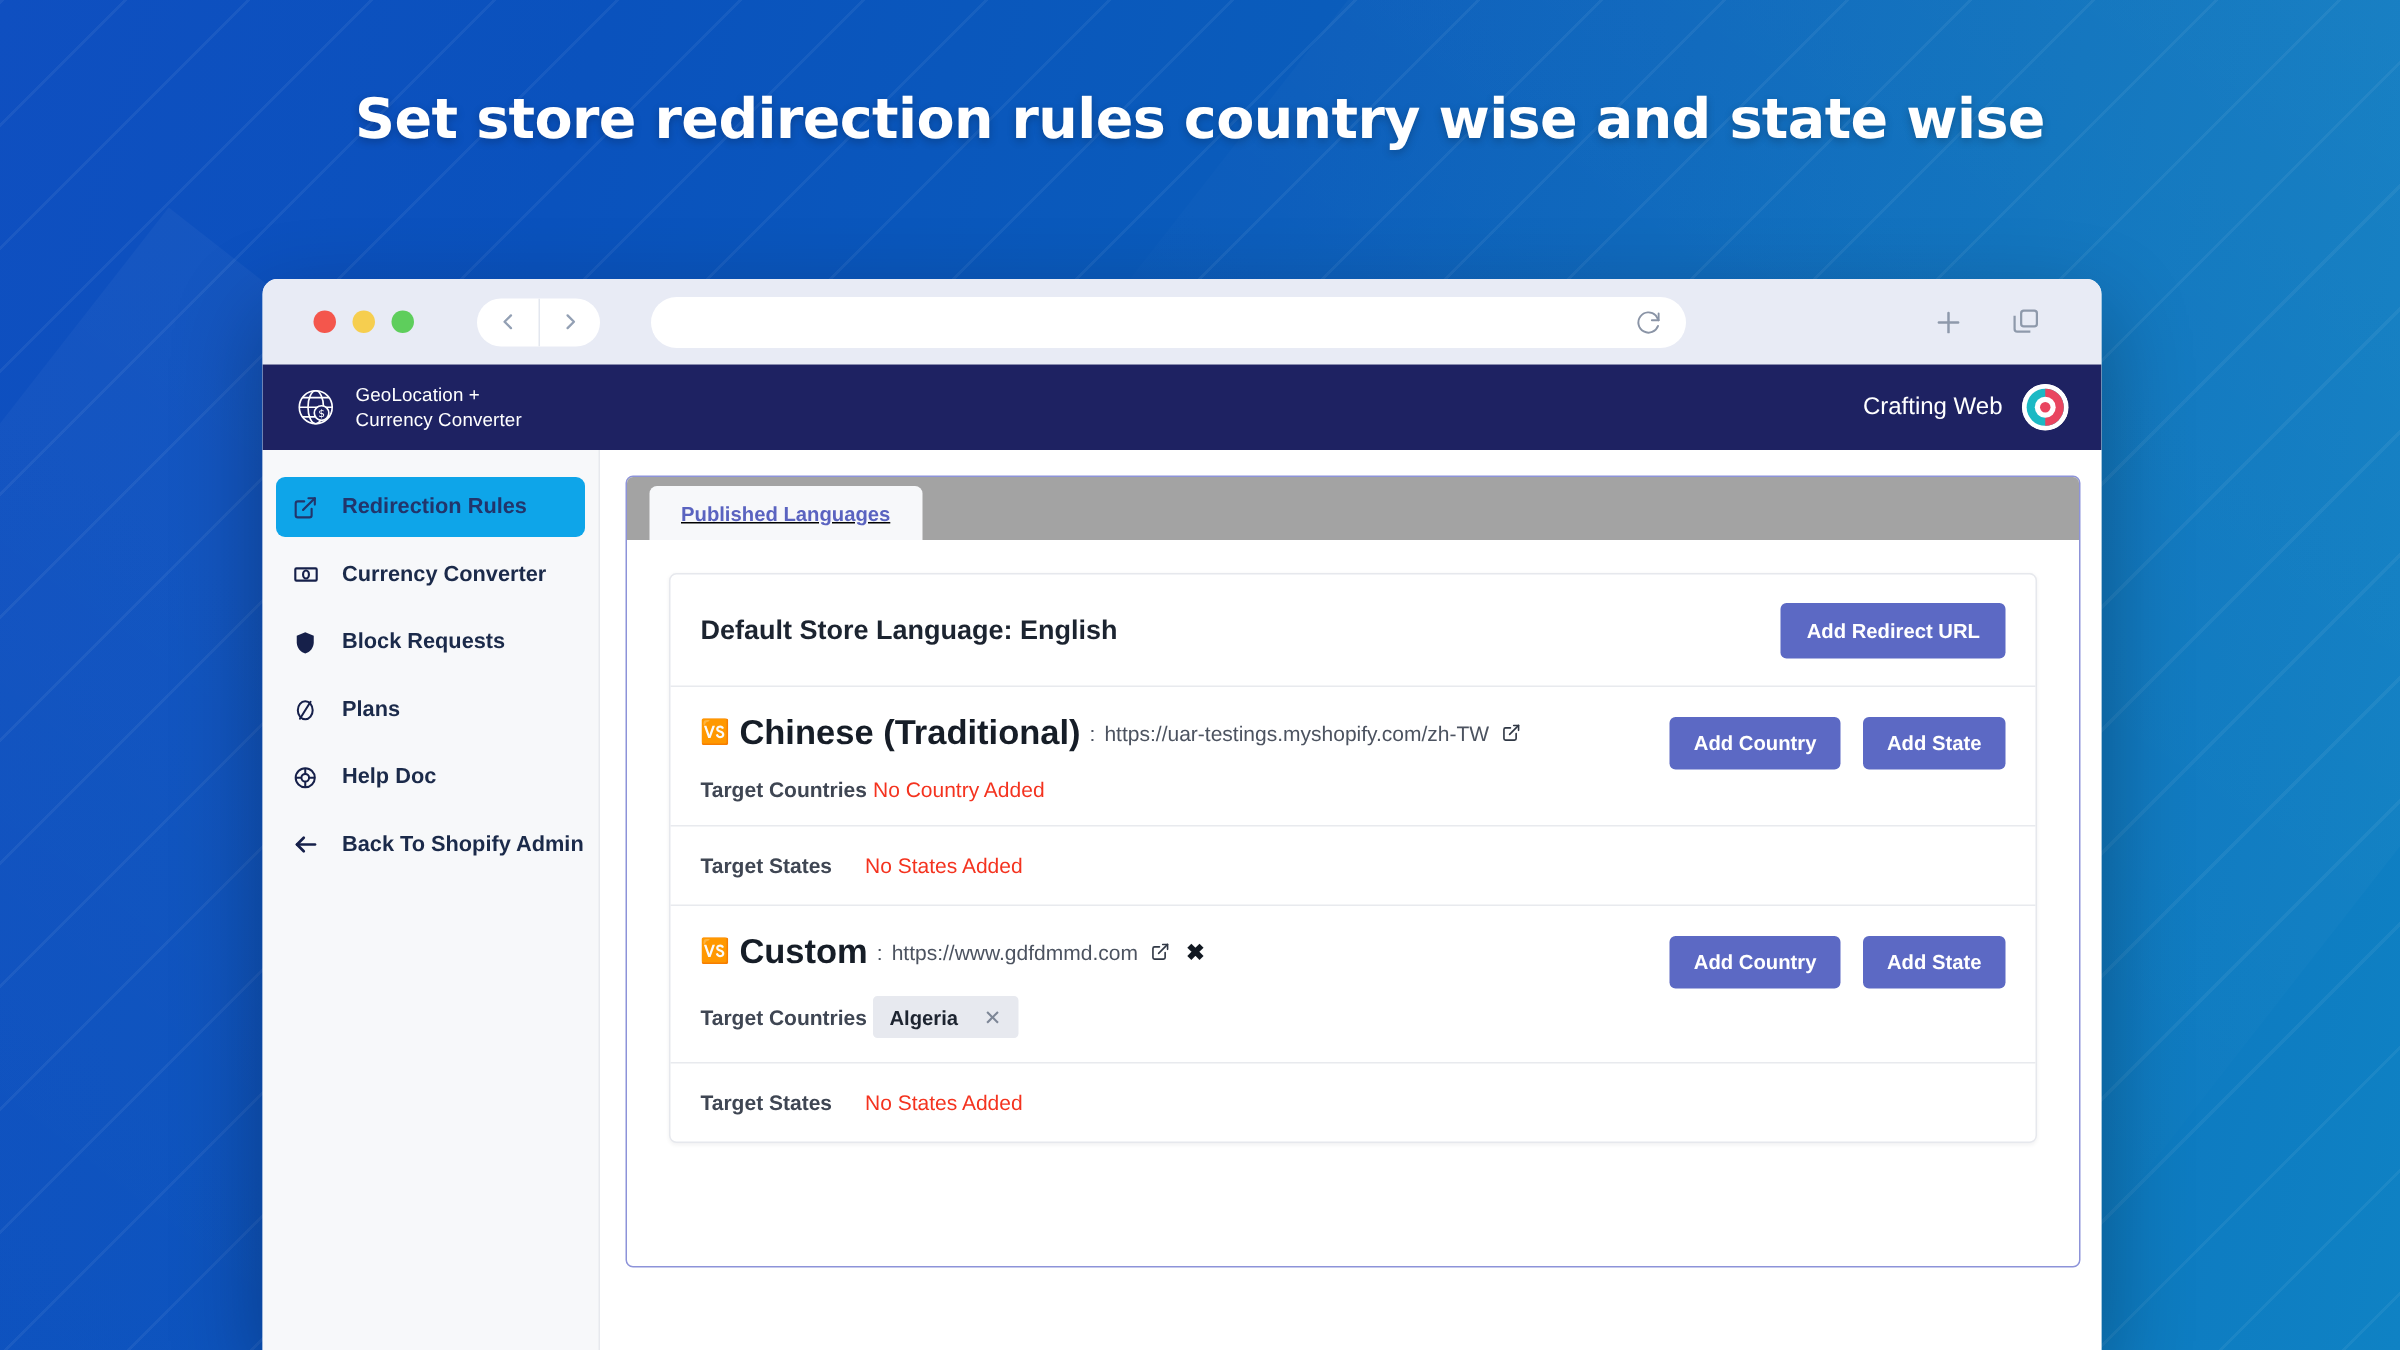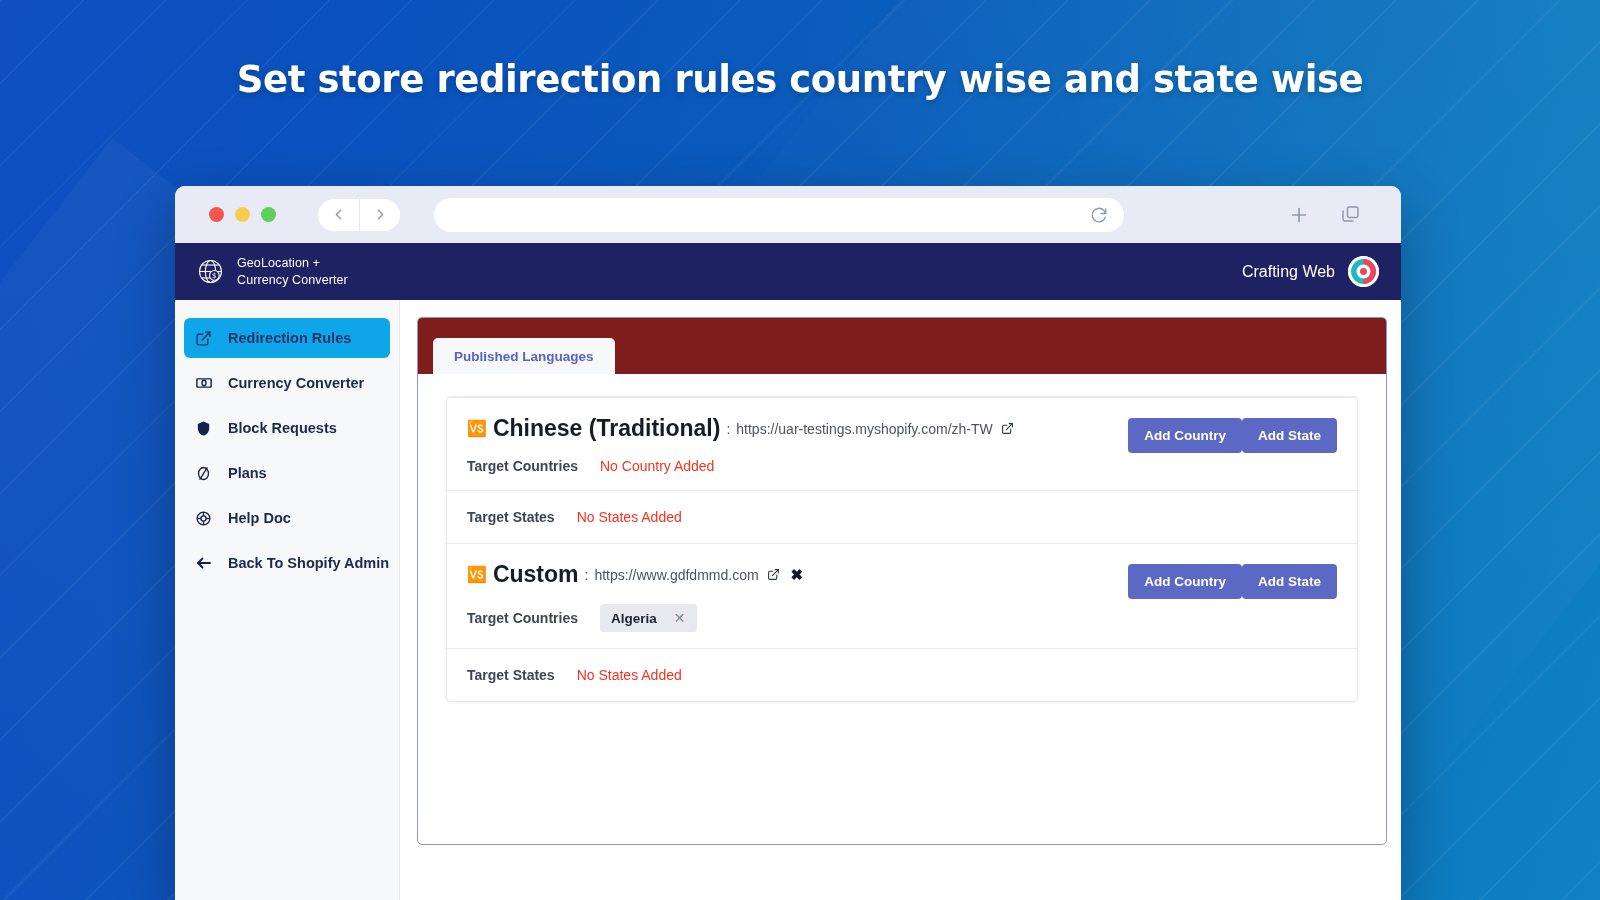--- a/index.html
+++ b/index.html
@@ -117,21 +117,21 @@
   .side-item.active .s-icon{ color:#22356b; }
 
   #main{ flex:1; background:#ffffff; padding:17px 14px 0 17px; }
 
   
   #tab-panel{
     border:1px solid #8d93d9; border-radius:5px; height:528px;
     background:#ffffff; display:flex; flex-direction:column; overflow:hidden;
   }
   #tab-strip{
-    height:56px; background:#7f1d1d; display:flex; align-items:flex-end; padding-left:15px;
+    height:42px; background:#a3a3a3; display:flex; align-items:flex-end; padding-left:15px;text-decoration:underline;
   }
   #tab-published{
     background:#f7f8fa; color:#5a63c0; font-size:13.5px; font-weight:bold;
     padding:11px 21px 10px; border-radius:5px 5px 0 0;
   }
   #panel-inner{ flex:1; padding:22px 28px 0 28px; }
 
   
   #rules-card{
     border:1px solid #e6e8ed; border-radius:5px; background:#fff;
@@ -152,30 +152,30 @@
 
   .lang-block{ padding:17px 20px 16px 20px; display:flex; align-items:flex-start; }
   .lang-left{ flex:1; }
   .lang-title-line{ display:flex; align-items:center; gap:6px; margin-bottom:16px; }
   .flag-glyph{ font-size:16px; line-height:1; }
   .lang-name{ font-size:23px; font-weight:bold; color:#161d27; }
   .lang-url{ font-size:14px; color:#4c5360; }
   .ext-link{ color:#2f3744; display:inline-flex; margin-left:2px; }
   .del-x{ color:#111821; font-size:15px; font-weight:bold; margin-left:5px; }
 
-  .target-line{ display:flex; align-items:center; gap:22px; }
+  .target-line{ display:flex; align-items:center; gap:4px; }
   .target-label{ font-size:14px; font-weight:bold; color:#3f4653; }
   .target-empty{ font-size:14px; color:#f4331f; }
   .country-tag{
     background:#e7e9ef; border-radius:3px; display:inline-flex; align-items:center;
     gap:17px; padding:6px 11px; font-size:13.5px; color:#1d2430; font-weight:bold;
   }
   .tag-x{ color:#7d8696; font-size:14px; font-weight:normal; }
 
-  .lang-actions{ display:flex; gap:0; padding-top:3px; }
+  .lang-actions{ display:flex; gap:15px; padding-top:3px; }
 
   .states-row{ padding:18px 20px; display:flex; align-items:center; }
 </style>
 </head>
 <body>
 
 <div id="bg-gradient"></div>
 <div id="bg-stripes"></div>
 <div id="bg-diag-a"></div>
 <div id="bg-diag-b"></div>
@@ -337,20 +337,24 @@
     <div id="main">
       <div id="tab-panel">
 
         <div id="tab-strip">
           <div id="tab-published">Published Languages</div>
         </div>
 
         <div id="panel-inner">
           <div id="rules-card">
 
+            <div id="default-lang-row">
+              <div id="default-lang-title">Default Store Language: English</div>
+              <button class="btn-primary">Add Redirect URL</button>
+            </div>
 
             <div class="lang-block row-divider">
               <div class="lang-left">
                 <div class="lang-title-line">
                   <span class="flag-glyph">🆚</span>
                   <span class="lang-name">Chinese (Traditional)</span>
                   <span class="lang-url">:</span>
                   <span class="lang-url">https://uar-testings.myshopify.com/zh-TW</span>
                   <span class="ext-link">
                     <svg width="13" height="13" viewBox="0 0 24 24" fill="none" stroke="currentColor" stroke-width="2" stroke-linecap="round" stroke-linejoin="round">

